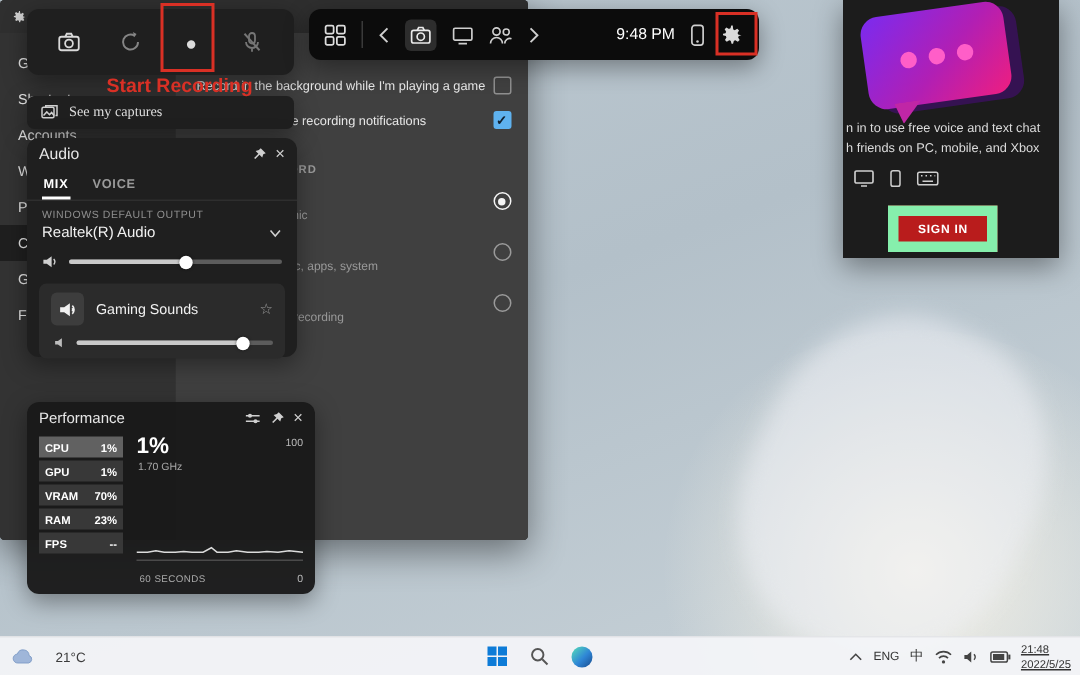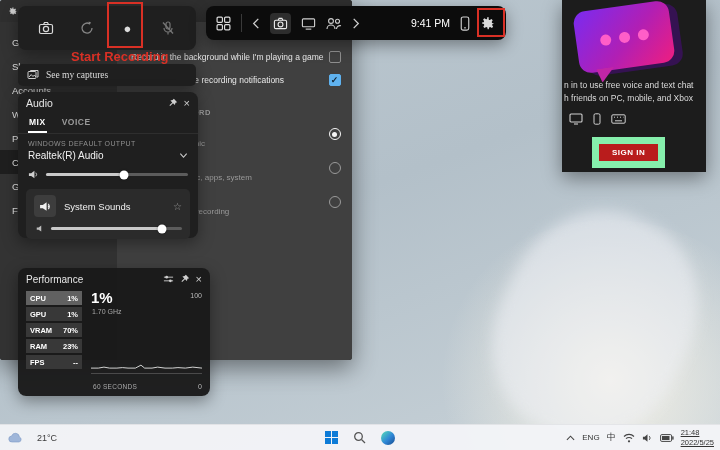--- a/index.html
+++ b/index.html
@@ -197,21 +197,21 @@
       </div>
     </div>
     <div class="sys-card">
       <div class="sys-row1">
         <div class="sys-spk">
           <svg width="13" height="13" viewBox="0 0 12 12">
             <path d="M1 4.5h2.5L7 2v8L3.5 7.5H1z" fill="#f0f0f0"></path>
             <path d="M8.5 3.5a3.5 3.5 0 0 1 0 5M8.5 5a2 2 0 0 1 0 2" fill="none" stroke="#f0f0f0" stroke-width="1"></path>
           </svg>
         </div>
-        <span class="sys-label">System Sounds</span>
+        <span class="sys-label">Gaming Sounds</span>
         <span class="star">☆</span>
       </div>
       <div class="sys-row2">
         <svg width="9" height="9" viewBox="0 0 12 12">
           <path d="M1 4.5h2.5L7 2v8L3.5 7.5H1z" fill="#bdbdbd"></path>
         </svg>
         <div class="slider">
           <div class="fill" style="width: 85%;"></div>
           <div class="thumb" style="left: 85%;"></div>
         </div>
@@ -296,21 +296,21 @@
     </svg>
     <svg width="16" height="15" viewBox="0 0 16 14">
       <circle cx="5" cy="4.5" r="2.4" fill="none" stroke="#cfcfcf" stroke-width="1.1"></circle>
       <path d="M1 12.5a4 4 0 0 1 8 0" fill="none" stroke="#cfcfcf" stroke-width="1.1"></path>
       <circle cx="11.5" cy="4.8" r="2" fill="none" stroke="#cfcfcf" stroke-width="1.1"></circle>
       <path d="M10.5 12.5a3.4 3.4 0 0 1 4.5-3.2" fill="none" stroke="#cfcfcf" stroke-width="1.1"></path>
     </svg>
     <svg width="8" height="11" viewBox="0 0 8 12">
       <path d="M1.5 1l5 5-5 5" fill="none" stroke="#cfcfcf" stroke-width="1.4"></path>
     </svg>
-    <span class="gb-time">9:41 PM</span>
+    <span class="gb-time">9:48 PM</span>
     <svg width="10" height="15" viewBox="0 0 10 16">
       <rect x="1" y="1" width="8" height="14" rx="2" fill="none" stroke="#cfcfcf" stroke-width="1.2"></rect>
       <circle cx="5" cy="12.5" r="0.9" fill="#cfcfcf"></circle>
     </svg>
     <svg width="16" height="16" viewBox="0 0 16 16">
       <path d="M8 5.4A2.6 2.6 0 1 0 8 10.6 2.6 2.6 0 0 0 8 5.4zm6 3.1l-1.9-.5a4.4 4.4 0 0 0-.4-1l1-1.7-1.2-1.2-1.7 1a4.4 4.4 0 0 0-1-.4L8.5 2h-1l-.5 1.9a4.4 4.4 0 0 0-1 .4l-1.7-1-1.2 1.2 1 1.7a4.4 4.4 0 0 0-.4 1L2 7.5v1l1.9.5c.1.36.24.7.4 1l-1 1.7 1.2 1.2 1.7-1c.31.17.65.3 1 .4l.5 1.9h1l.5-1.9c.35-.1.69-.23 1-.4l1.7 1 1.2-1.2-1-1.7c.17-.31.3-.65.4-1l1.9-.5z" fill="#dadada"></path>
     </svg>
   </div>
   <div class="red-box" style="left:477px; top:8px; width:28px; height:29px;"></div>
 

